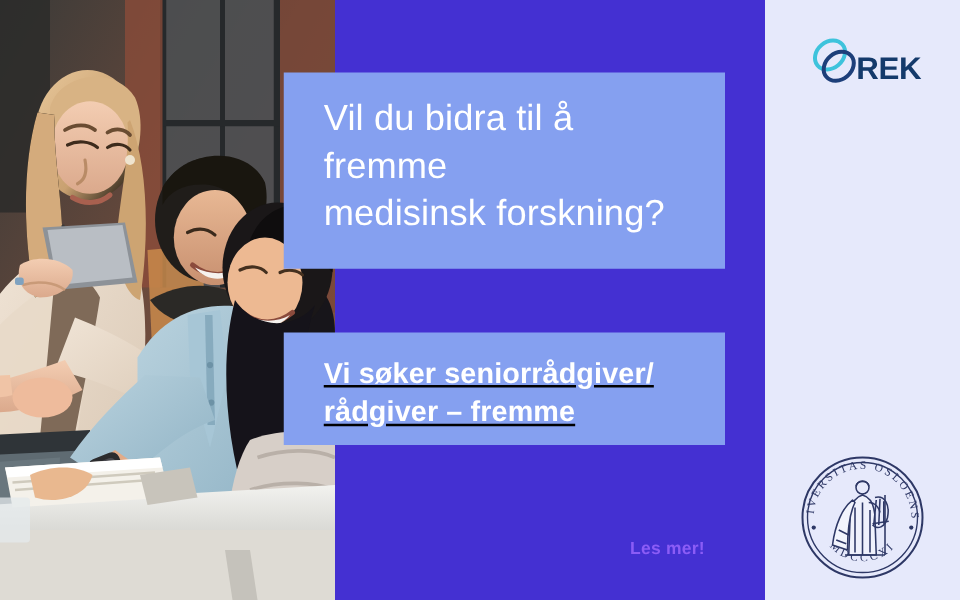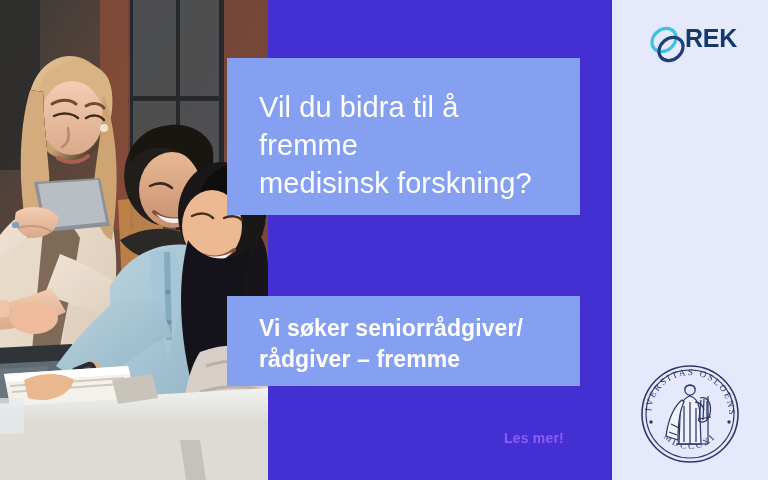--- a/index.html
+++ b/index.html
@@ -44,26 +44,27 @@
 
   
   .card {
     position: absolute;
     background: #85A0F0;
     box-sizing: border-box;
   }
   .card-headline {
     left: 227px; top: 58px;
     width: 353px; height: 157px;
-    padding: 30px 30px 0 32px;
+    padding: 18px 30px 0 32px;
   }
   .card-role {
-    left: 227px; top: 296px;
+    left: 227px; top: 266px;
     width: 353px; height: 90px;
     padding: 17px 30px 0 32px;
+    text-decoration: underline;
   }
   .headline-text {
     color: #ffffff;
     font-size: 29px;
     line-height: 38px;
     font-weight: 400;
     letter-spacing: 0.1px;
   }
   .role-text {
     color: #ffffff;
@@ -84,21 +85,21 @@
     cursor: pointer;
   }
 
   
   .rek-logo {
     position: absolute;
     left: 648px; top: 24px;
     width: 92px; height: 46px;
     cursor: pointer;
     display: flex;
-    align-items: flex-start;
+    align-items: flex-end;
   }
   .rek-logo svg { display: block; }
   .rek-word {
     color: #143A6B;
     font-size: 25px;
     font-weight: 700;
     letter-spacing: -0.3px;
     margin-left: -3px;
   }
 

